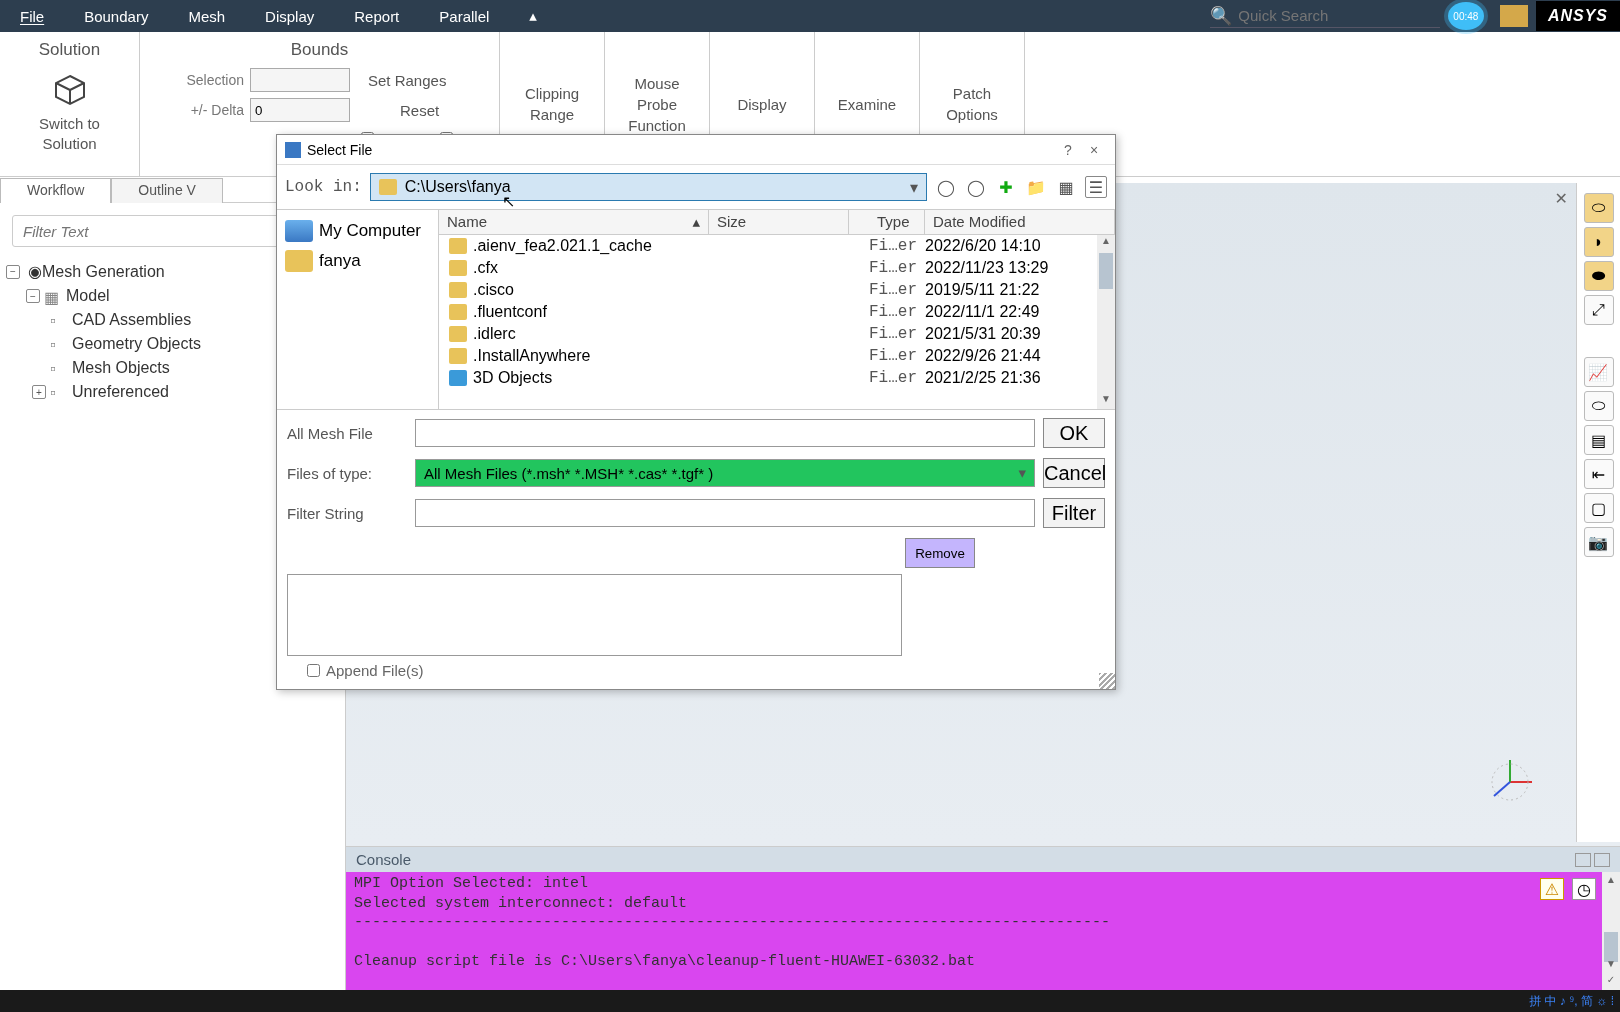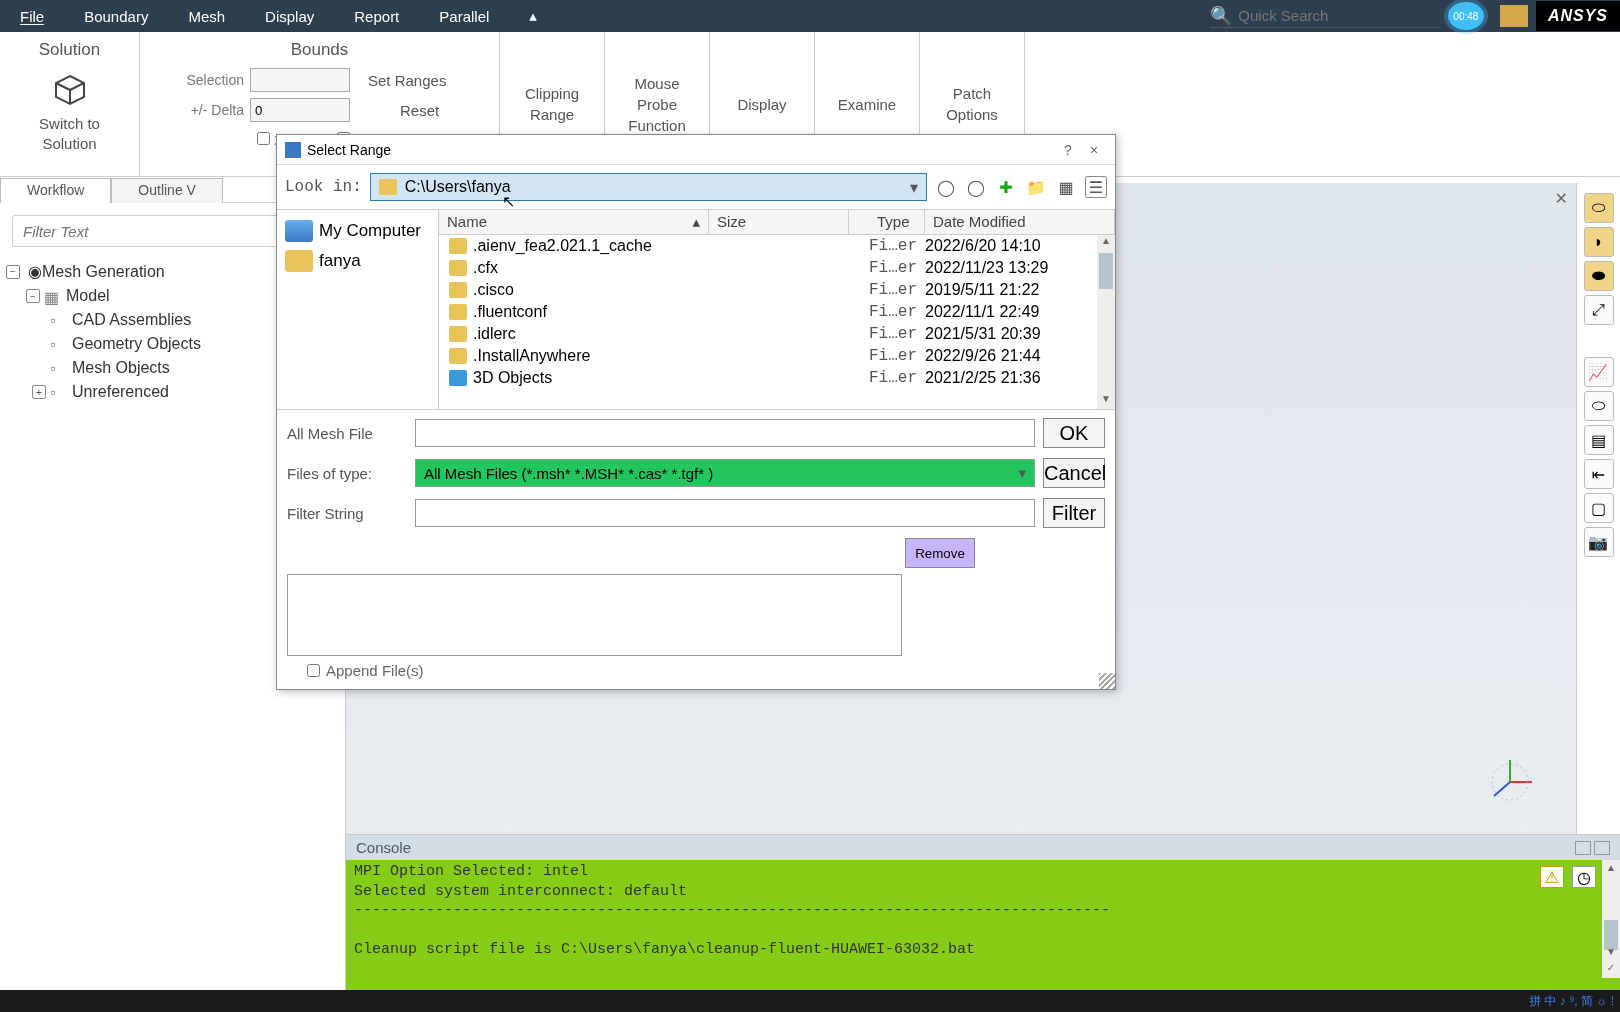--- a/index.html
+++ b/index.html
@@ -16,21 +16,21 @@
 .menubar .clock { width: 36px; height: 28px; border-radius: 50%; background: #3fbef7; color: #fff; display: flex; align-items: center; justify-content: center; font-size: 10px; margin: 0 8px; box-shadow: 0 0 0 4px rgba(63,190,247,.3); }
 .menubar .bars-icon { width: 28px; height: 22px; background: linear-gradient(to right, #d4a84a, #d4a84a); margin: 0 8px; }
 .menubar .ansys { background: #000; padding: 6px 12px; font-weight: bold; font-style: italic; letter-spacing: 1px; }
 
 
 .ribbon { height: 145px; background: #fff; border-bottom: 1px solid #ccc; display: flex; }
 .ribbon-group { border-right: 1px solid #ccc; padding: 8px 14px; display: flex; flex-direction: column; align-items: center; justify-content: flex-start; color: #555; font-size: 15px; }
 .ribbon-group.solution { width: 140px; }
 .ribbon-group.solution .sol-title { font-size: 17px; margin-bottom: 6px; }
 .ribbon-group.solution .cube-icon { width: 36px; height: 36px; margin: 6px 0; display:flex; align-items:center; justify-content:center; font-size:28px; }
-.ribbon-group.bounds { width: 360px; align-items: center; }
+.ribbon-group.bounds { width: 360px; align-items: flex-end; }
 .ribbon-group.bounds .b-title { font-size: 17px; margin-bottom: 8px; align-self:center; }
 .ribbon-group.bounds .b-row { display: flex; align-items: center; margin-bottom: 6px; width: 100%; }
 .ribbon-group.bounds .b-row label { width: 90px; text-align: right; margin-right: 6px; font-size: 14px; color: #777; }
 .ribbon-group.bounds .b-row input[type=text] { width: 100px; height: 24px; border: 1px solid #aaa; background: #f5f5f5; padding: 0 4px; }
 .ribbon-group.bounds .b-row .btn-link { margin-left: 18px; color: #555; font-size: 15px; }
 .ribbon-group.bounds .checks { display: flex; gap: 12px; font-size: 13px; color: #888; margin-top: 4px; }
 .ribbon-group.simple { justify-content: center; width: 105px; text-align: center; line-height: 1.4; }
 
 
 .subtabs { height: 26px; background: #fff; display: flex; border-bottom: 1px solid #ccc; }
@@ -53,21 +53,21 @@
 .viewport .close-x { position: absolute; right: 8px; top: 6px; font-size: 16px; color: #666; cursor: pointer; }
 .triad { position: absolute; right: 36px; bottom: 30px; width: 60px; height: 60px; }
 .triad svg { overflow: visible; }
 
 
 .side-toolbar { position: absolute; right: 0; top: 183px; width: 44px; bottom: 170px; background: #fff; border-left: 1px solid #ccc; padding-top: 6px; }
 .side-toolbar .tbtn { width: 30px; height: 30px; margin: 4px auto; border: 1px solid #bbb; border-radius: 3px; display: flex; align-items: center; justify-content: center; background: #fafafa; }
 .side-toolbar .gap { height: 24px; }
 
 
-.console-wrap { position: absolute; left: 346px; right: 0; bottom: 22px; height: 156px; background: #84cc16; border-top: 1px solid #ccc; }
+.console-wrap { position: absolute; left: 346px; right: 0; bottom: 10px; height: 156px; background: #d946ef; border-top: 1px solid #ccc; }
 .console-head { background: #d3dde6; padding: 4px 10px; font-size: 15px; color: #4a5a6a; display: flex; align-items: center; }
 .console-head .spacer { flex: 1; }
 .console-head .cbtn { width: 16px; height: 14px; border: 1px solid #999; margin-left: 3px; }
 .console-body { position: relative; height: 118px; overflow: hidden; }
 .console-body pre { font-family: "Courier New", monospace; font-size: 15px; color: #333; padding: 2px 8px; white-space: pre; line-height: 1.3; }
 .console-body .warn-btn { position: absolute; right: 56px; top: 6px; width: 24px; height: 22px; border: 1px solid #c90; background: #ffe; display:flex; align-items:center; justify-content:center; color:#c80; }
 .console-body .clock-btn { position: absolute; right: 24px; top: 6px; width: 24px; height: 22px; border: 1px solid #999; background: #fff; display:flex; align-items:center; justify-content:center; }
 .console-body .vscroll { position: absolute; right: 0; top: 0; width: 18px; bottom: 0; background: #eee; }
 .console-body .vscroll .thumb { position: absolute; left: 2px; right: 2px; top: 60px; height: 30px; background: #b7c4d0; }
 .console-body .vscroll .arrow { width: 14px; height: 14px; margin: 2px auto; color: #666; text-align: center; font-size: 10px; }
@@ -280,21 +280,21 @@
   </div>
 </div>
 
 <div class="taskbar">
   <span>拼 中 ♪ ⁹, 简 ☼ ⁞</span>
 </div>
 
 <div class="dialog">
   <div class="dlg-title">
     <span class="ico"></span>
-    <span>Select Range</span>
+    <span>Select File</span>
     <span class="spacer"></span>
     <span class="tbtn">?</span>
     <span class="tbtn">×</span>
   </div>
 
   <div class="dlg-lookin">
     <label>Look in:</label>
     <div class="combo">
       <span class="folder-ico"></span>
       <span>C:\Users\fanya</span>

